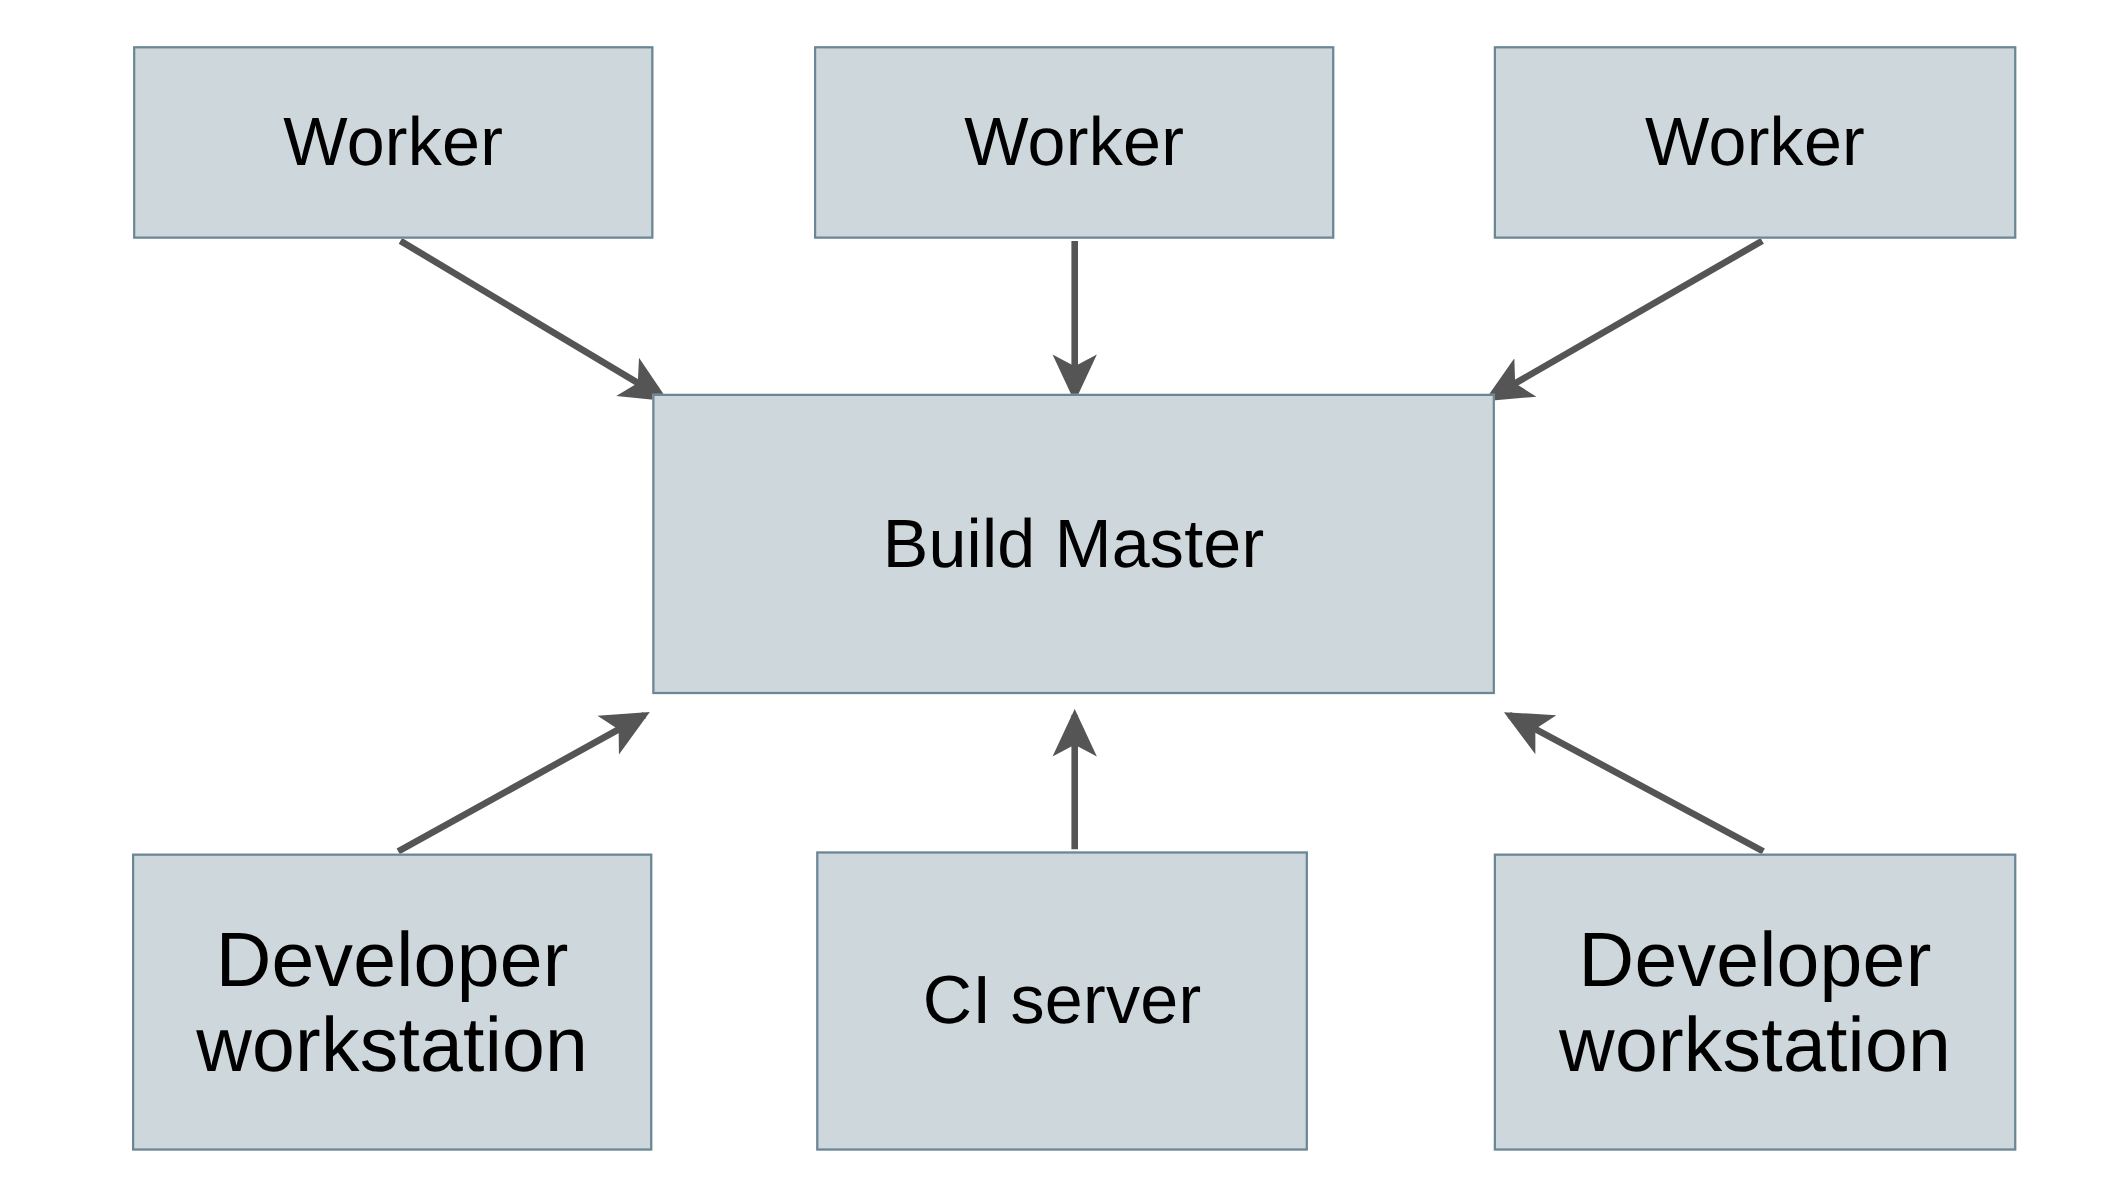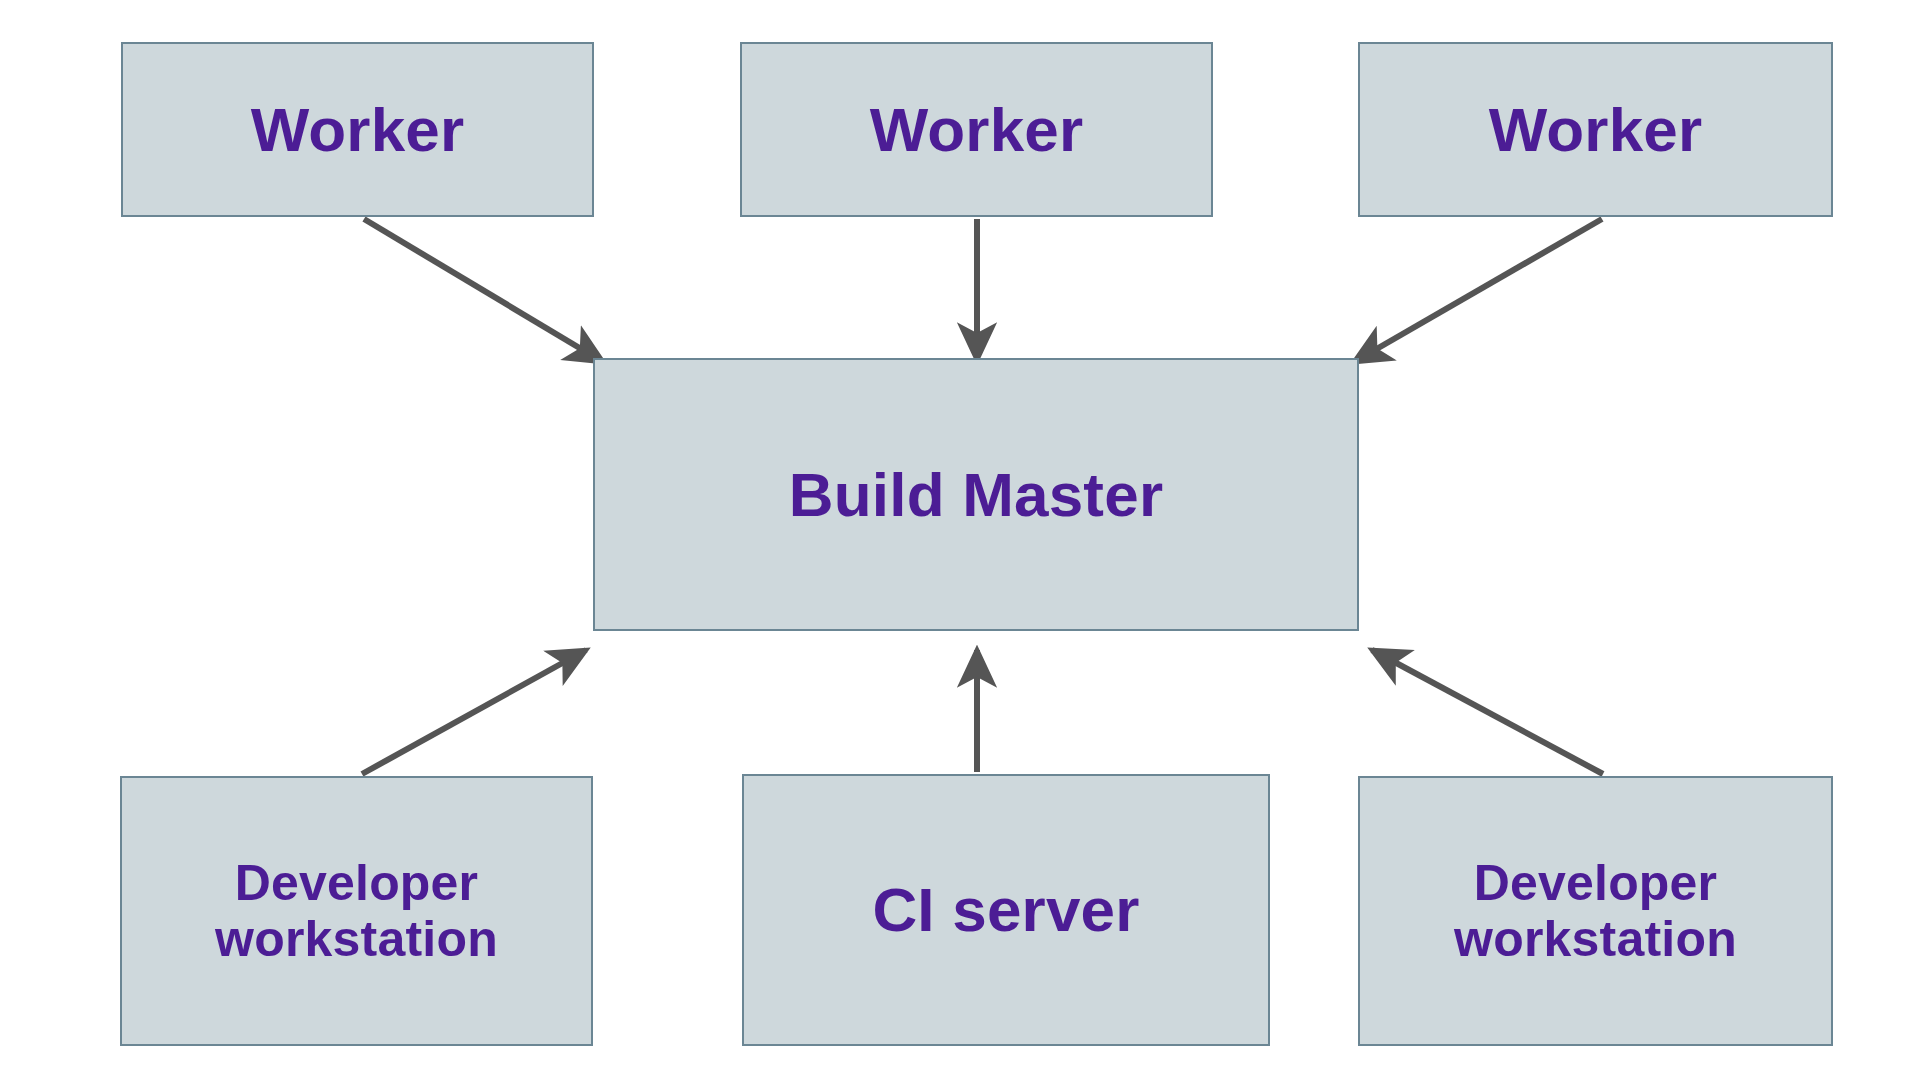--- a/index.html
+++ b/index.html
@@ -26,39 +26,39 @@
     position: absolute;
     box-sizing: border-box;
     background: #ced8dc;
     border: 2px solid #6b8694;
     display: flex;
     align-items: center;
     justify-content: center;
     z-index: 2;
   }
   .node-label {
-    color: #4c1d95;
+    color: #000000;
     text-align: center;
-    font-weight: 700;
+    font-weight: 400;
     line-height: 1.12;
     letter-spacing: 0.2px;
     white-space: pre-line;
   }
   .lbl-worker   { font-size: 62px; }
   .lbl-master   { font-size: 62px; }
-  .lbl-dev      { font-size: 50px; }
+  .lbl-dev      { font-size: 70px; }
   .lbl-ci       { font-size: 62px; }
 
   
   #node-worker-1 { left: 121px;  top: 42px;  width: 473px; height: 175px; }
   #node-worker-2 { left: 740px;  top: 42px;  width: 473px; height: 175px; }
   #node-worker-3 { left: 1358px; top: 42px;  width: 475px; height: 175px; }
   #node-build-master { left: 593px; top: 358px; width: 766px; height: 273px; }
   #node-dev-left  { left: 120px;  top: 776px; width: 473px; height: 270px; }
-  #node-ci-server { left: 742px;  top: 774px; width: 528px; height: 272px; }
+  #node-ci-server { left: 742px;  top: 774px; width: 447px; height: 272px; }
   #node-dev-right { left: 1358px; top: 776px; width: 475px; height: 270px; }
 </style>
 </head>
 <body>
 
 <div id="canvas">
 
   <svg id="edges" viewBox="0 0 1910 1090" xmlns="http://www.w3.org/2000/svg">
     <defs>
       <marker id="arrowhead" viewBox="0 0 12 12" refX="10.5" refY="6" markerWidth="7.2" markerHeight="7.2" orient="auto-start-reverse" markerUnits="strokeWidth">

